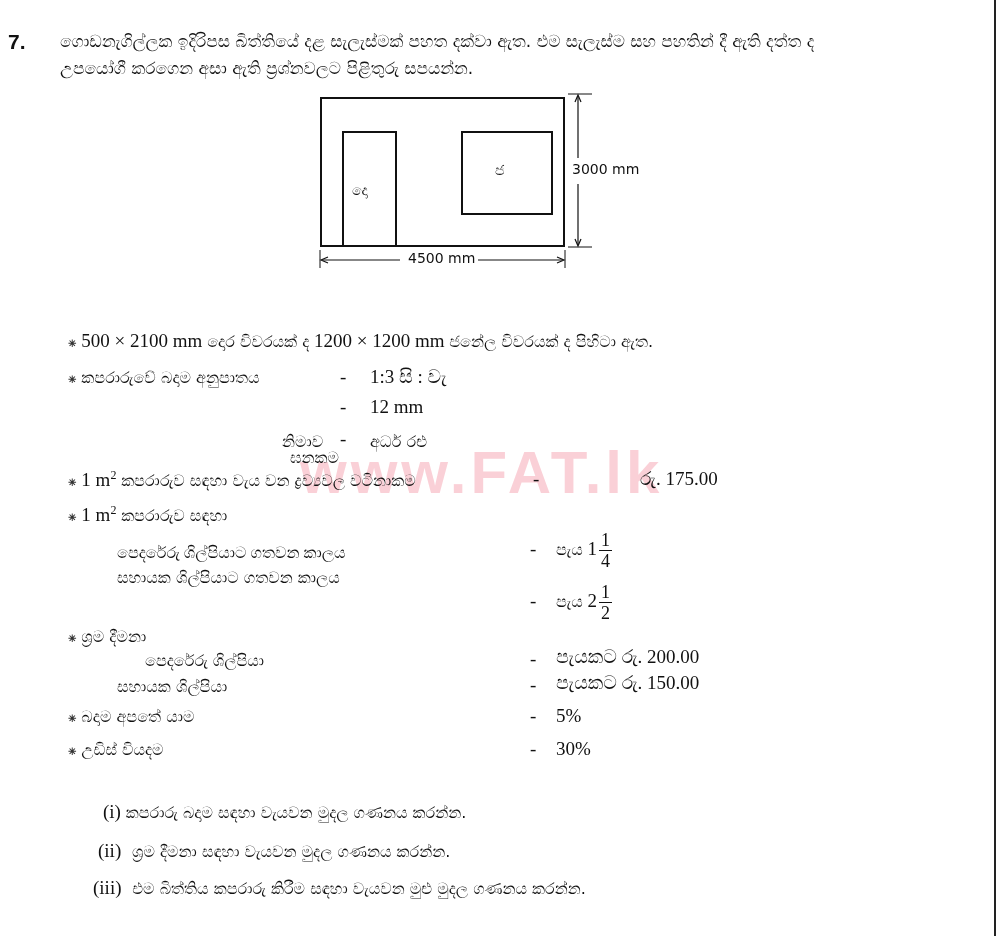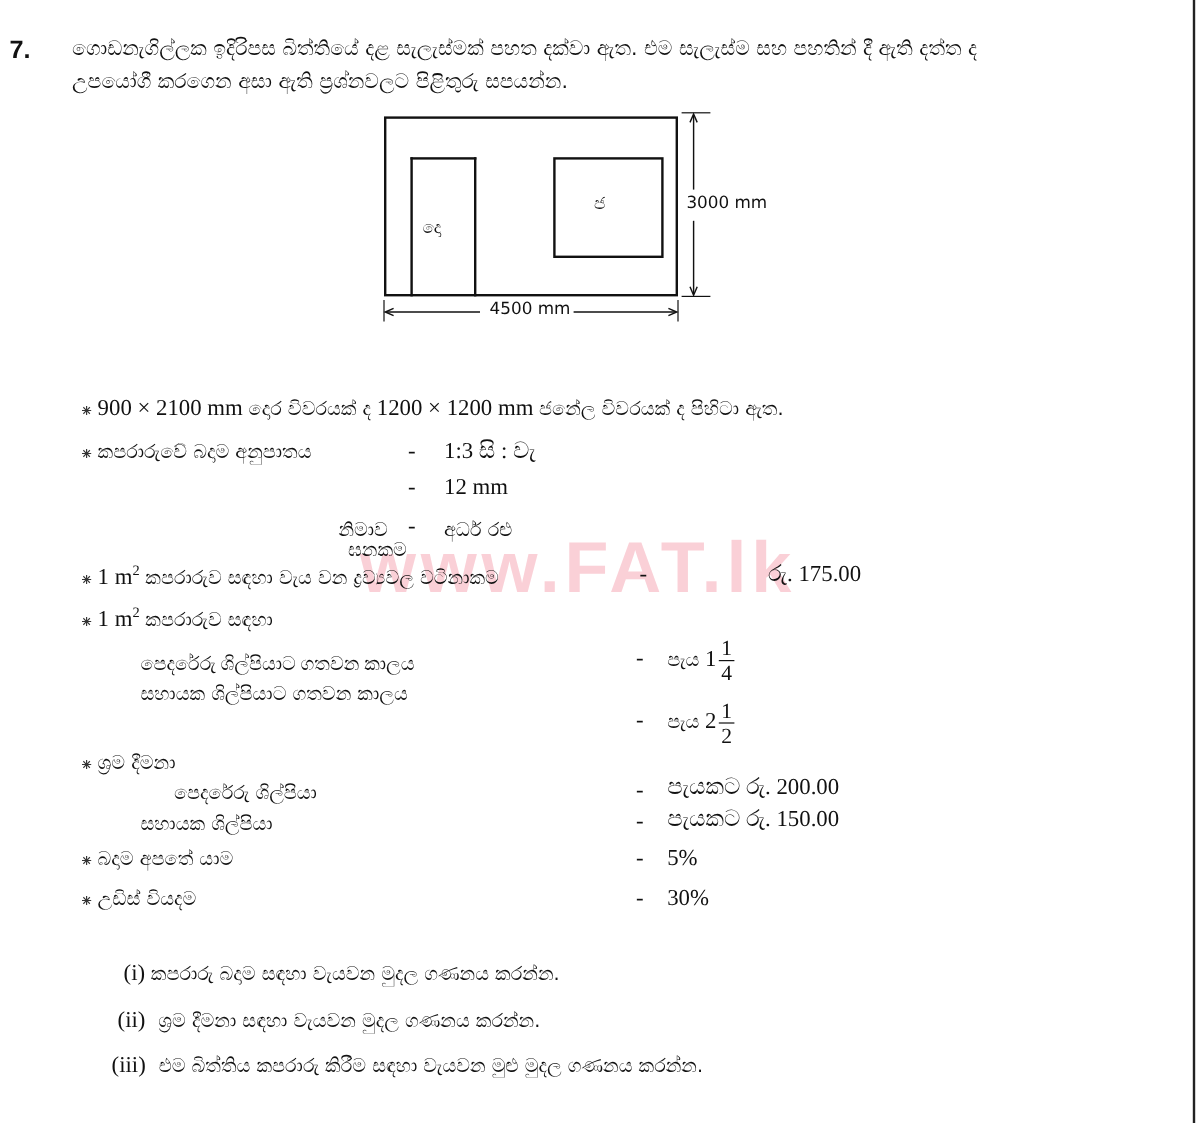--- a/index.html
+++ b/index.html
@@ -97,21 +97,21 @@
     <line x1="178" y1="170" x2="263" y2="170" stroke="#111" stroke-width="1.2"></line>
     <polyline points="28,167 21,170 28,173" fill="none" stroke="#111" stroke-width="1.2"></polyline>
     <polyline points="257,167 264,170 257,173" fill="none" stroke="#111" stroke-width="1.2"></polyline>
   </svg>
   <div class="abs dim-text dim-h">4500 mm</div>
   <div class="abs dim-text dim-v">3000 mm</div>
 </div>
 
 <div class="abs row" style="left:68px; top:330px;">
   <span class="star">⁕</span>
-  <span>900 × 2100 mm</span>
+  <span>500 × 2100 mm</span>
   <span class="sinh">දොර විවරයක් ද</span>
   <span>1200 × 1200 mm</span>
   <span class="sinh">ජනේල විවරයක් ද පිහිටා ඇත.</span>
 </div>
 
 <div class="abs row" style="left:68px; top:366px;">
   <span class="star">⁕</span>
   <span class="sinh">කපරාරුවේ බදාම අනුපාතය</span>
 </div>
 <div class="abs row" style="left:340px; top:366px;">-</div>

